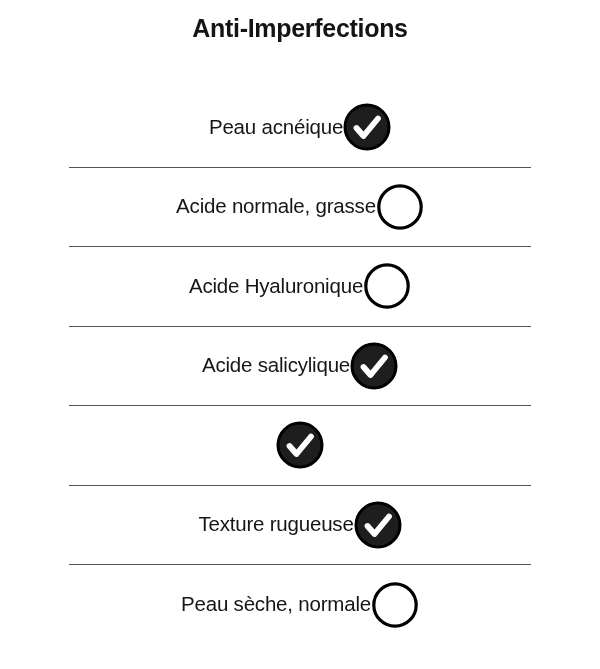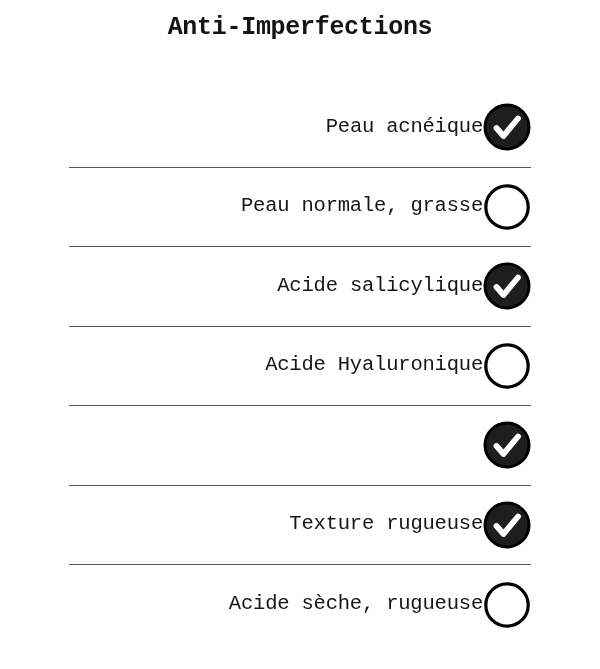--- a/index.html
+++ b/index.html
@@ -6,38 +6,38 @@
     --text-color:#161616;
     --separator-color:#555555;
     --checked-fill:#1e1e1e;
     --circle-stroke:#000000;
     --check-color:#ffffff;
     --bg:#ffffff;
   }
   *{margin:0;padding:0;box-sizing:border-box;}
   html,body{width:600px;height:669px;background:var(--bg);overflow:hidden;}
   body{font-family:"Liberation Sans","DejaVu Sans",sans-serif;color:var(--text-color);}
-  .page{width:600px;height:669px;position:relative;font-family:Liberation Mono, monospace;}
+  .page{width:600px;height:669px;position:relative;}
   .page-title{
     text-align:center;
     font-size:25px;
     font-weight:700;
     letter-spacing:-0.3px;
     padding-top:12px;
     line-height:32px;
     color:#141414;
   }
   .option-list{
     margin:44px 69px 0 69px;
   }
   .row{
     height:79.5px;
     display:flex;
     align-items:center;
-    justify-content:flex-end;
+    justify-content:center;
     border-bottom:1.5px solid var(--separator-color);
   }
   .row:last-child{border-bottom:none;}
   .option-label{
     font-size:20.5px;
     letter-spacing:-0.2px;
     line-height:1.2;
     color:var(--text-color);
   }
   .checkbox{
@@ -63,47 +63,47 @@
     <span class="checkbox">
       <svg class="svg-checked" width="48" height="48" viewBox="0 0 48 48" aria-hidden="true">
         <circle cx="24" cy="24" r="22" fill="var(--checked-fill)" stroke="var(--circle-stroke)" stroke-width="3"></circle>
         <path d="M13.5 25 L20.5 33 L35 15.5" fill="none" stroke="var(--check-color)" stroke-width="5.8" stroke-linecap="round" stroke-linejoin="round"></path>
       </svg>
 
     </span>
   </div>
 
   <div class="row">
-    <span class="option-label">Peau normale, grasse</span>
+    <span class="option-label">Acide normale, grasse</span>
+    <span class="checkbox">
+
+      <svg class="svg-unchecked" width="48" height="48" viewBox="0 0 48 48" aria-hidden="true">
+        <circle cx="24" cy="24" r="21.2" fill="#ffffff" stroke="var(--circle-stroke)" stroke-width="3.2"></circle>
+      </svg>
+    </span>
+  </div>
+
+  <div class="row">
+    <span class="option-label">Acide Hyaluronique</span>
     <span class="checkbox">
 
       <svg class="svg-unchecked" width="48" height="48" viewBox="0 0 48 48" aria-hidden="true">
         <circle cx="24" cy="24" r="21.2" fill="#ffffff" stroke="var(--circle-stroke)" stroke-width="3.2"></circle>
       </svg>
     </span>
   </div>
 
   <div class="row">
     <span class="option-label">Acide salicylique</span>
     <span class="checkbox">
       <svg class="svg-checked" width="48" height="48" viewBox="0 0 48 48" aria-hidden="true">
         <circle cx="24" cy="24" r="22" fill="var(--checked-fill)" stroke="var(--circle-stroke)" stroke-width="3"></circle>
         <path d="M13.5 25 L20.5 33 L35 15.5" fill="none" stroke="var(--check-color)" stroke-width="5.8" stroke-linecap="round" stroke-linejoin="round"></path>
       </svg>
 
-    </span>
-  </div>
-
-  <div class="row">
-    <span class="option-label">Acide Hyaluronique</span>
-    <span class="checkbox">
-
-      <svg class="svg-unchecked" width="48" height="48" viewBox="0 0 48 48" aria-hidden="true">
-        <circle cx="24" cy="24" r="21.2" fill="#ffffff" stroke="var(--circle-stroke)" stroke-width="3.2"></circle>
-      </svg>
     </span>
   </div>
 
   <div class="row">
     <span class="checkbox">
       <svg class="svg-checked" width="48" height="48" viewBox="0 0 48 48" aria-hidden="true">
         <circle cx="24" cy="24" r="22" fill="var(--checked-fill)" stroke="var(--circle-stroke)" stroke-width="3"></circle>
         <path d="M13.5 25 L20.5 33 L35 15.5" fill="none" stroke="var(--check-color)" stroke-width="5.8" stroke-linecap="round" stroke-linejoin="round"></path>
       </svg>
 
@@ -115,21 +115,21 @@
     <span class="checkbox">
       <svg class="svg-checked" width="48" height="48" viewBox="0 0 48 48" aria-hidden="true">
         <circle cx="24" cy="24" r="22" fill="var(--checked-fill)" stroke="var(--circle-stroke)" stroke-width="3"></circle>
         <path d="M13.5 25 L20.5 33 L35 15.5" fill="none" stroke="var(--check-color)" stroke-width="5.8" stroke-linecap="round" stroke-linejoin="round"></path>
       </svg>
 
     </span>
   </div>
 
   <div class="row">
-    <span class="option-label">Acide sèche, rugueuse</span>
+    <span class="option-label">Peau sèche, normale</span>
     <span class="checkbox">
 
       <svg class="svg-unchecked" width="48" height="48" viewBox="0 0 48 48" aria-hidden="true">
         <circle cx="24" cy="24" r="21.2" fill="#ffffff" stroke="var(--circle-stroke)" stroke-width="3.2"></circle>
       </svg>
     </span>
   </div>
 </div>
 </div>
 

